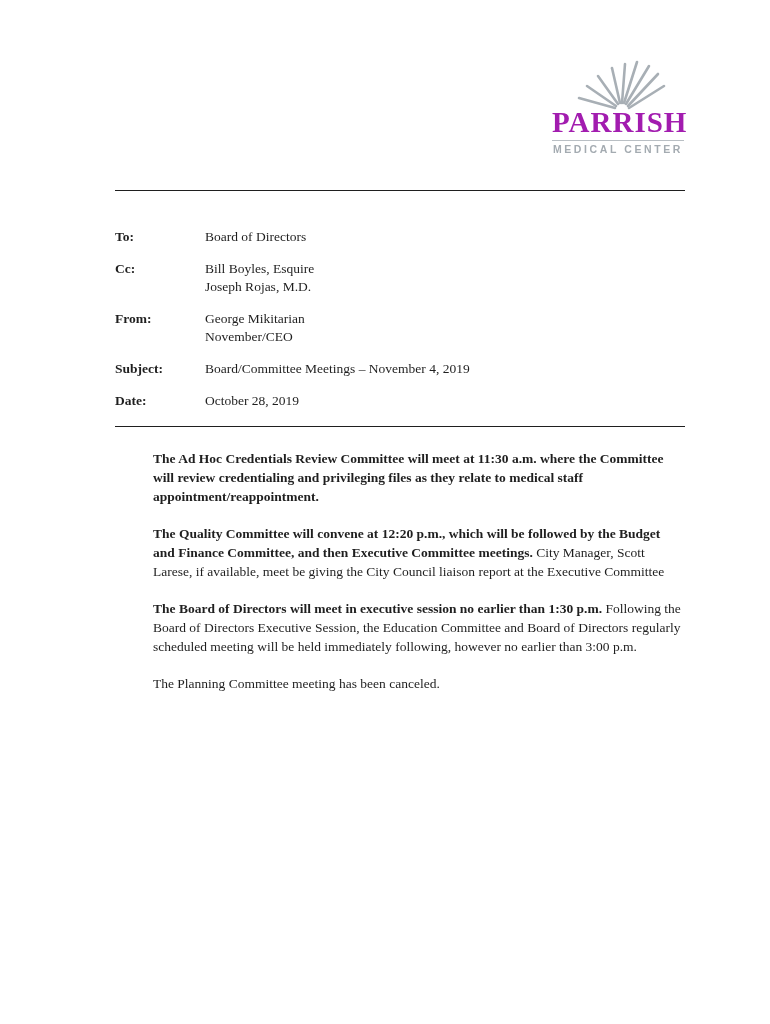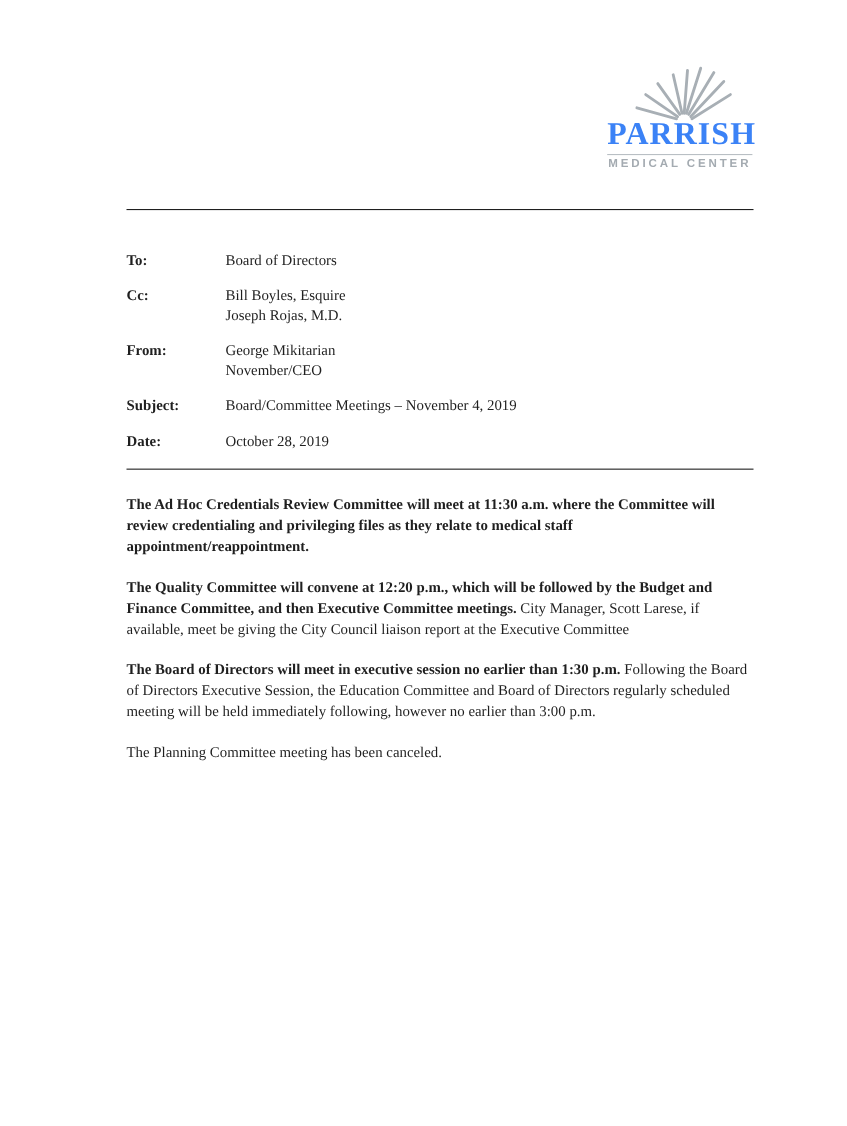--- a/index.html
+++ b/index.html
@@ -29,21 +29,21 @@
   .logo .rays {
     display: block;
     margin: 0 auto -2px auto;
   }
   .logo .wordmark {
     font-family: "Liberation Serif", serif;
     font-size: 29px;
     font-weight: bold;
     letter-spacing: 1px;
     line-height: 1;
-    color: #3b82f6;
+    color: #a21caf;
     text-align: right;
   }
   .logo .subtitle {
     margin-top: 3px;
     padding-top: 2px;
     border-top: 1px solid #b9bfc4;
     font-family: "Liberation Sans", sans-serif;
     font-size: 10.5px;
     font-weight: bold;
     letter-spacing: 2.6px;
@@ -84,20 +84,21 @@
     width: 90px;
     flex: 0 0 90px;
     font-weight: bold;
   }
   .meta-value {
     white-space: pre-line;
   }
 
   .body-text {
     margin-top: 22px;
+    margin-left: 38px;
   }
   .para {
     font-size: 13.5px;
     line-height: 19px;
     margin-bottom: 18px;
     text-align: left;
   }
   .para .lead { font-weight: bold; }
   .para .rest { font-weight: normal; }
 </style>

